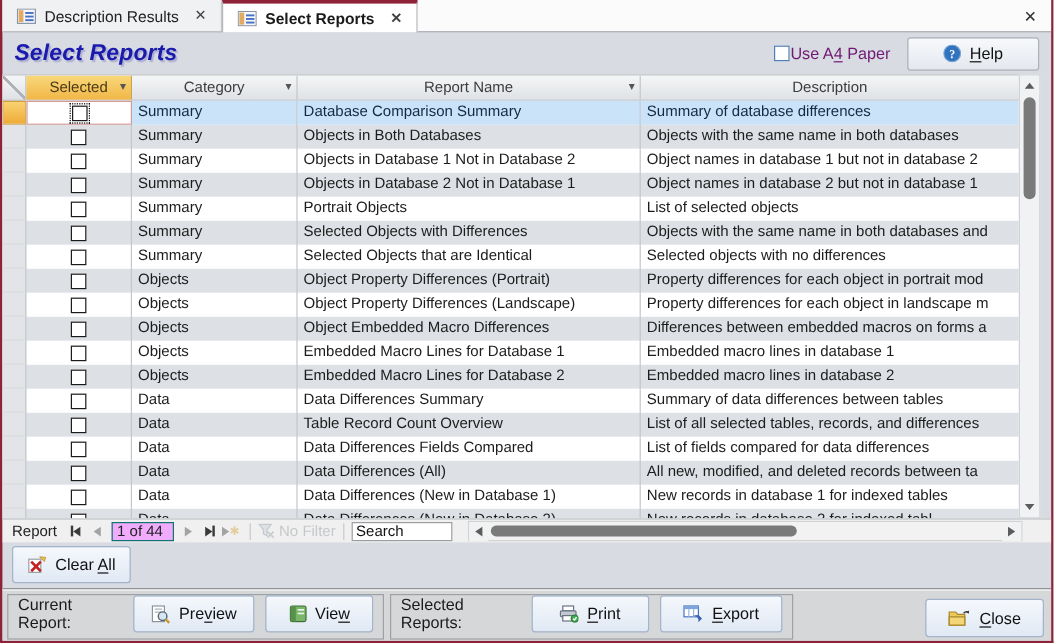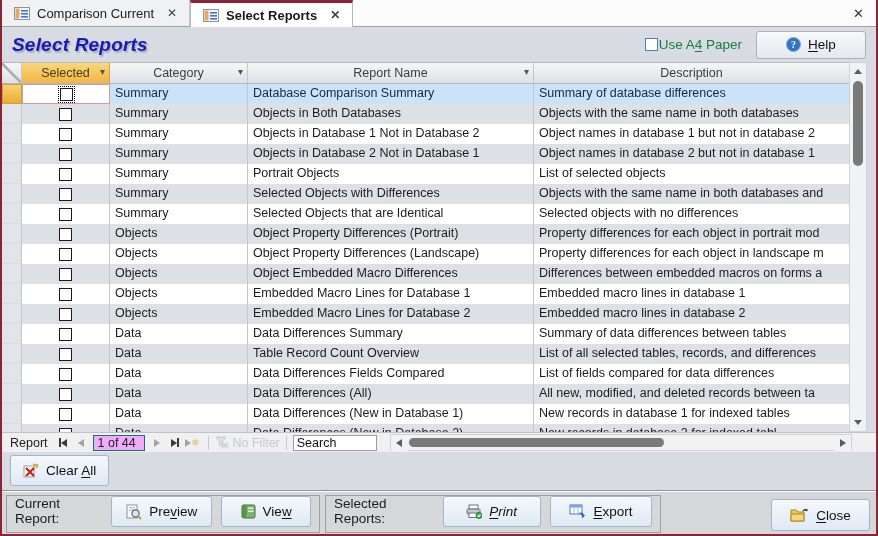--- a/index.html
+++ b/index.html
@@ -16,21 +16,21 @@
   .tab.active{ height:27px; background:#fff; border-top:3px solid #8e2236; border-left:1px solid #b5b7ba;
     border-right:1px solid #b5b7ba; font-weight:bold; margin-bottom:-1px; color:#1a1a1a; }
   .tab-close{ font-size:12px; color:#444; padding-left:6px; }
   .win-close{ margin-left:auto; align-self:center; padding-right:12px; font-size:13px; color:#333; }
   .form-ic{ width:16px; height:13px; display:inline-block; }
 
   
   .titlebar{ position:absolute; top:27px; left:0; right:0; height:35px; display:flex; align-items:center; }
   .page-title{ margin-left:10px; font-size:19px; font-style:italic; font-weight:bold; color:#1a1aad;
     text-shadow:1.5px 1.5px 1px rgba(70,70,170,.30); letter-spacing:.2px; }
-  .a4wrap{ margin-left:auto; display:flex; align-items:center; gap:1px; font-size:13.5px; color:#15803d; margin-right:14px; }
+  .a4wrap{ margin-left:auto; display:flex; align-items:center; gap:1px; font-size:13.5px; color:#701a75; margin-right:14px; }
   .cbox{ width:13px; height:13px; background:#fff; border:1px solid #4d7fb5; display:inline-block; }
   .helpbtn{ width:110px; height:28px; margin-right:10px; display:flex; align-items:center; justify-content:center; gap:7px;
     background:linear-gradient(#f7f9fb,#e4e8ee); border:1px solid #aeb2b8; border-radius:3px; font-size:13.5px; color:#111; }
 
   
   .gridwrap{ position:absolute; top:62px; left:0; width:847px; height:370px; background:#fff; overflow:hidden;
     border-top:1px solid #b7babf; }
   .ghead{ display:flex; height:21px; background:linear-gradient(#f5f6f7,#dee1e5); border-bottom:1px solid #b3b6bb;
     font-size:12.5px; color:#3c3c3c; }
   .h-cell{ position:relative; display:flex; align-items:center; justify-content:center;
@@ -111,21 +111,21 @@
     <div class="tab">
       <span class="form-ic">
         <svg width="16" height="13" viewBox="0 0 16 13">
             <rect x="0.5" y="0.5" width="15" height="12" fill="#f5f7f9" stroke="#8a95a5"></rect>
             <rect x="1.5" y="1.5" width="4" height="10" fill="#e2aa63"></rect>
             <rect x="7" y="3" width="7" height="1.6" fill="#4a72c4"></rect>
             <rect x="7" y="6" width="7" height="1.6" fill="#4a72c4"></rect>
             <rect x="7" y="9" width="7" height="1.6" fill="#4a72c4"></rect>
           </svg>
       </span>
-      <span>Comparison Current</span>
+      <span>Description Results</span>
       <span class="tab-close">✕</span>
     </div>
     <div class="tab active">
       <span class="form-ic">
         <svg width="16" height="13" viewBox="0 0 16 13">
             <rect x="0.5" y="0.5" width="15" height="12" fill="#f5f7f9" stroke="#8a95a5"></rect>
             <rect x="1.5" y="1.5" width="4" height="10" fill="#e2aa63"></rect>
             <rect x="7" y="3" width="7" height="1.6" fill="#4a72c4"></rect>
             <rect x="7" y="6" width="7" height="1.6" fill="#4a72c4"></rect>
             <rect x="7" y="9" width="7" height="1.6" fill="#4a72c4"></rect>
@@ -430,21 +430,21 @@
               <rect x="1" y="1" width="4.5" height="13" fill="#57924a"></rect>
               <rect x="7" y="3.5" width="5.5" height="1.4" fill="#eaf5e6"></rect>
               <rect x="7" y="6.5" width="5.5" height="1.4" fill="#eaf5e6"></rect>
             </svg>
         </span>
         <span>Vie<u>w</u></span>
       </button>
     </div>
     <div class="gbox gbox2">
       <span>Selected Reports:</span>
-      <button class="abtn" style="width:104px;font-style:italic;">
+      <button class="abtn" style="width:104px;">
         <span class="ic">
           <svg width="16" height="15" viewBox="0 0 16 15">
               <rect x="3" y="1" width="9" height="4" fill="#fff" stroke="#6b7280"></rect>
               <rect x="1" y="5" width="13" height="5" rx="1" fill="#c3c9d1" stroke="#6b7280"></rect>
               <rect x="3" y="9" width="9" height="4.5" fill="#fff" stroke="#6b7280"></rect>
               <circle cx="13" cy="11.5" r="3" fill="#3fae4e" stroke="#2a7a36"></circle>
               <path d="M11.6 11.5 L12.7 12.6 L14.5 10.4" stroke="#fff" stroke-width="1.1" fill="none"></path>
             </svg>
         </span>
         <span><u>P</u>rint</span>

